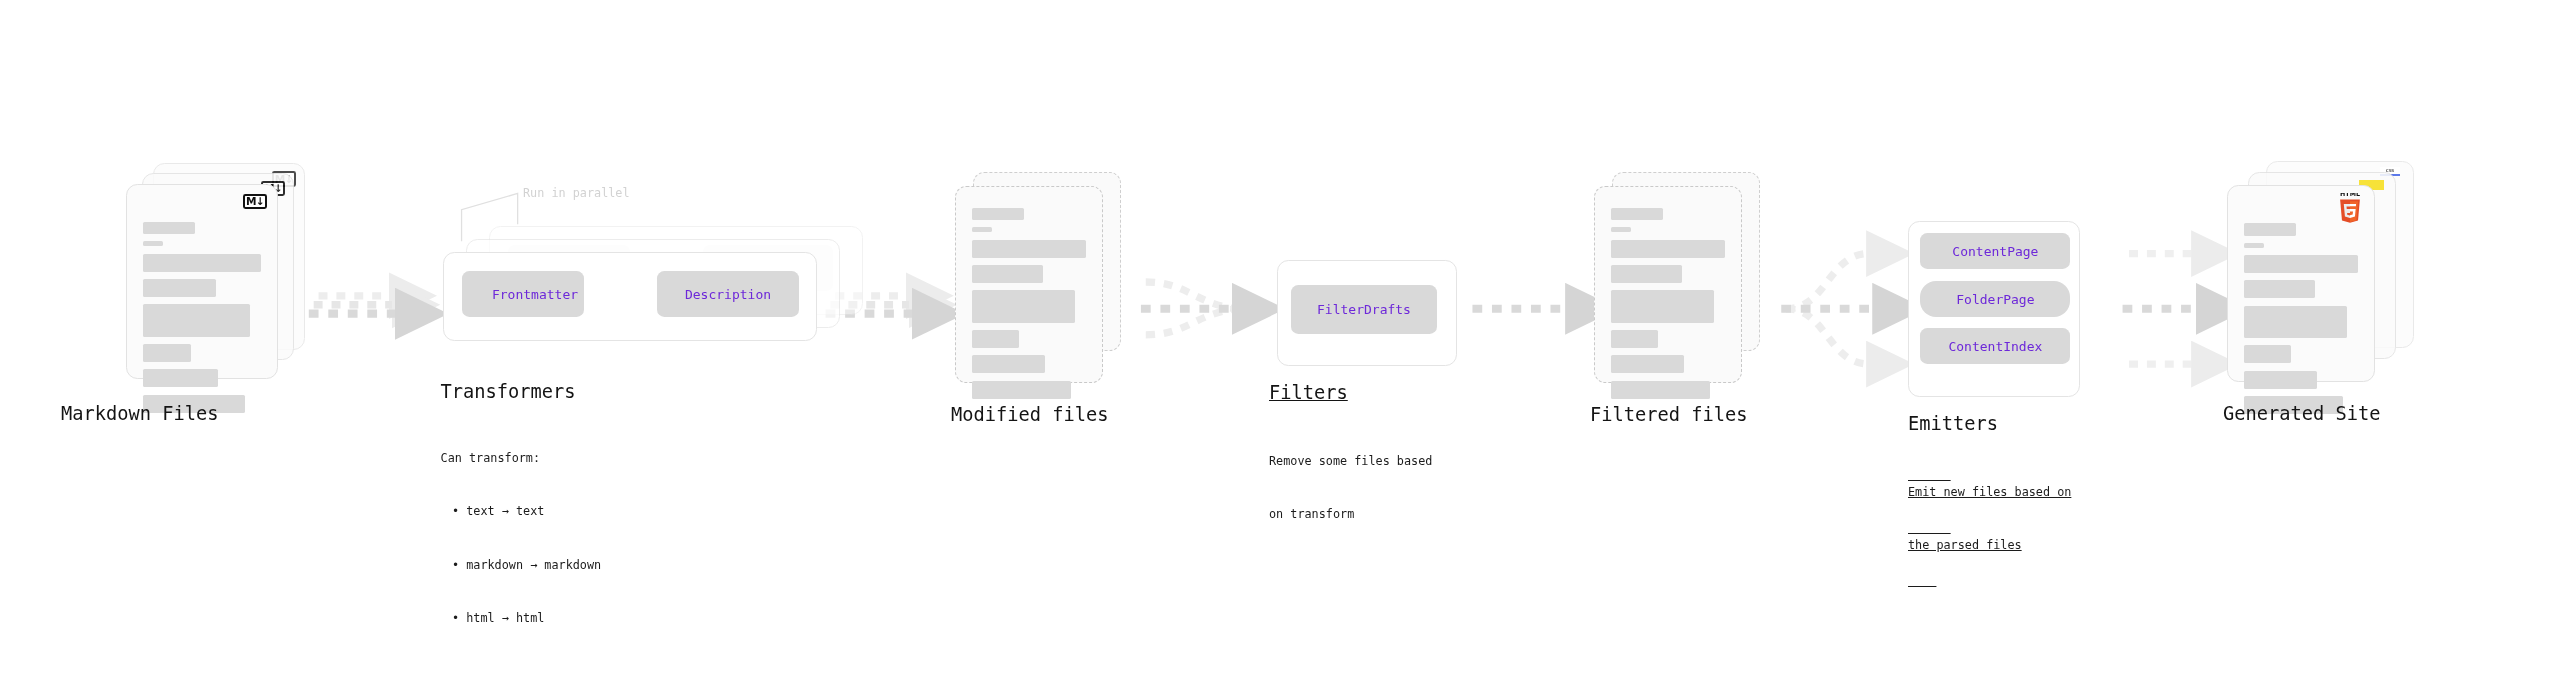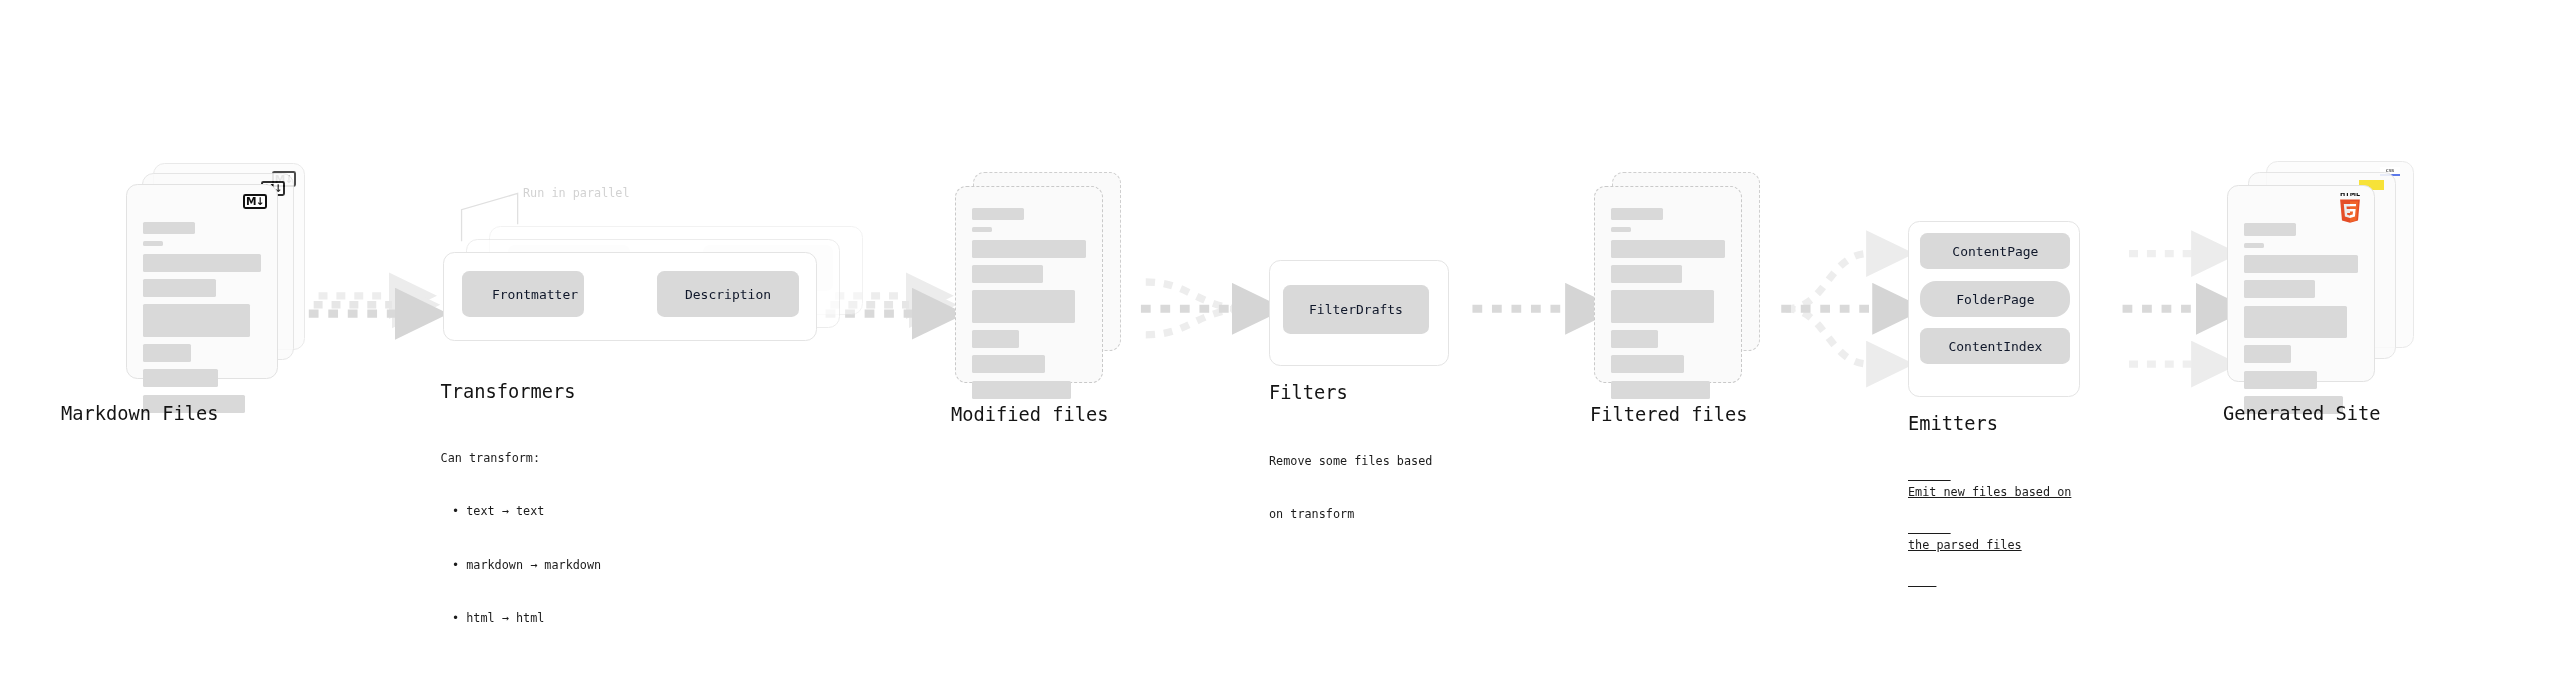--- a/index.html
+++ b/index.html
@@ -79,21 +79,21 @@
   .group.ghost2 { opacity: .45; }
   .group.ghost1 { opacity: .7; }
 
   .pill {
     position: absolute;
     background: #d9d9d9;
     border-radius: 7.3px;
     display: flex; align-items: center; justify-content: center;
     font-family: "DejaVu Sans Mono", "Liberation Mono", monospace;
     font-size: 13px;
-    color: #0f172a;
+    color: #6d28d9;
     white-space: nowrap;
   }
   .pill.ghost2 { opacity: .30; background:#d9d9d9; color:transparent; }
   .pill.ghost1 { opacity: .55; background:#d9d9d9; color:transparent; }
 
   
   .title {
     position: absolute;
     font-family: "DejaVu Sans Mono", "Liberation Mono", monospace;
     font-size: 18.7px;
@@ -262,25 +262,25 @@
         </div>
       </div>
     </div>
 
     <div class="title" style="left:-4.1px; top:232px;">Modified files</div>
 
   </div>
 
   <div class="node" style="left:1269px; top:260px;">
 
-    <div class="group" style="left:0px; top:0px; width:180px; height:106px;">
+    <div class="group" style="left:8px; top:0px; width:180px; height:106px;">
       <div class="pill" style="left:13px; top:24.4px; width:146px; height:49px;">FilterDrafts</div>
     </div>
 
-    <div class="title" style="left:0px; top:122px;">Filters</div>
+    <div class="title" style="left:0px; top:122px;text-decoration:underline;">Filters</div>
 
     <div class="sub" style="left:0px; top:158px;">
       <div>Remove some files based</div>
       <div>on transform</div>
     </div>
   </div>
 
   <div class="node" style="left:1594px; top:172px;">
     <div class="doc-stack" style="width:175px;height:260px;">
 

